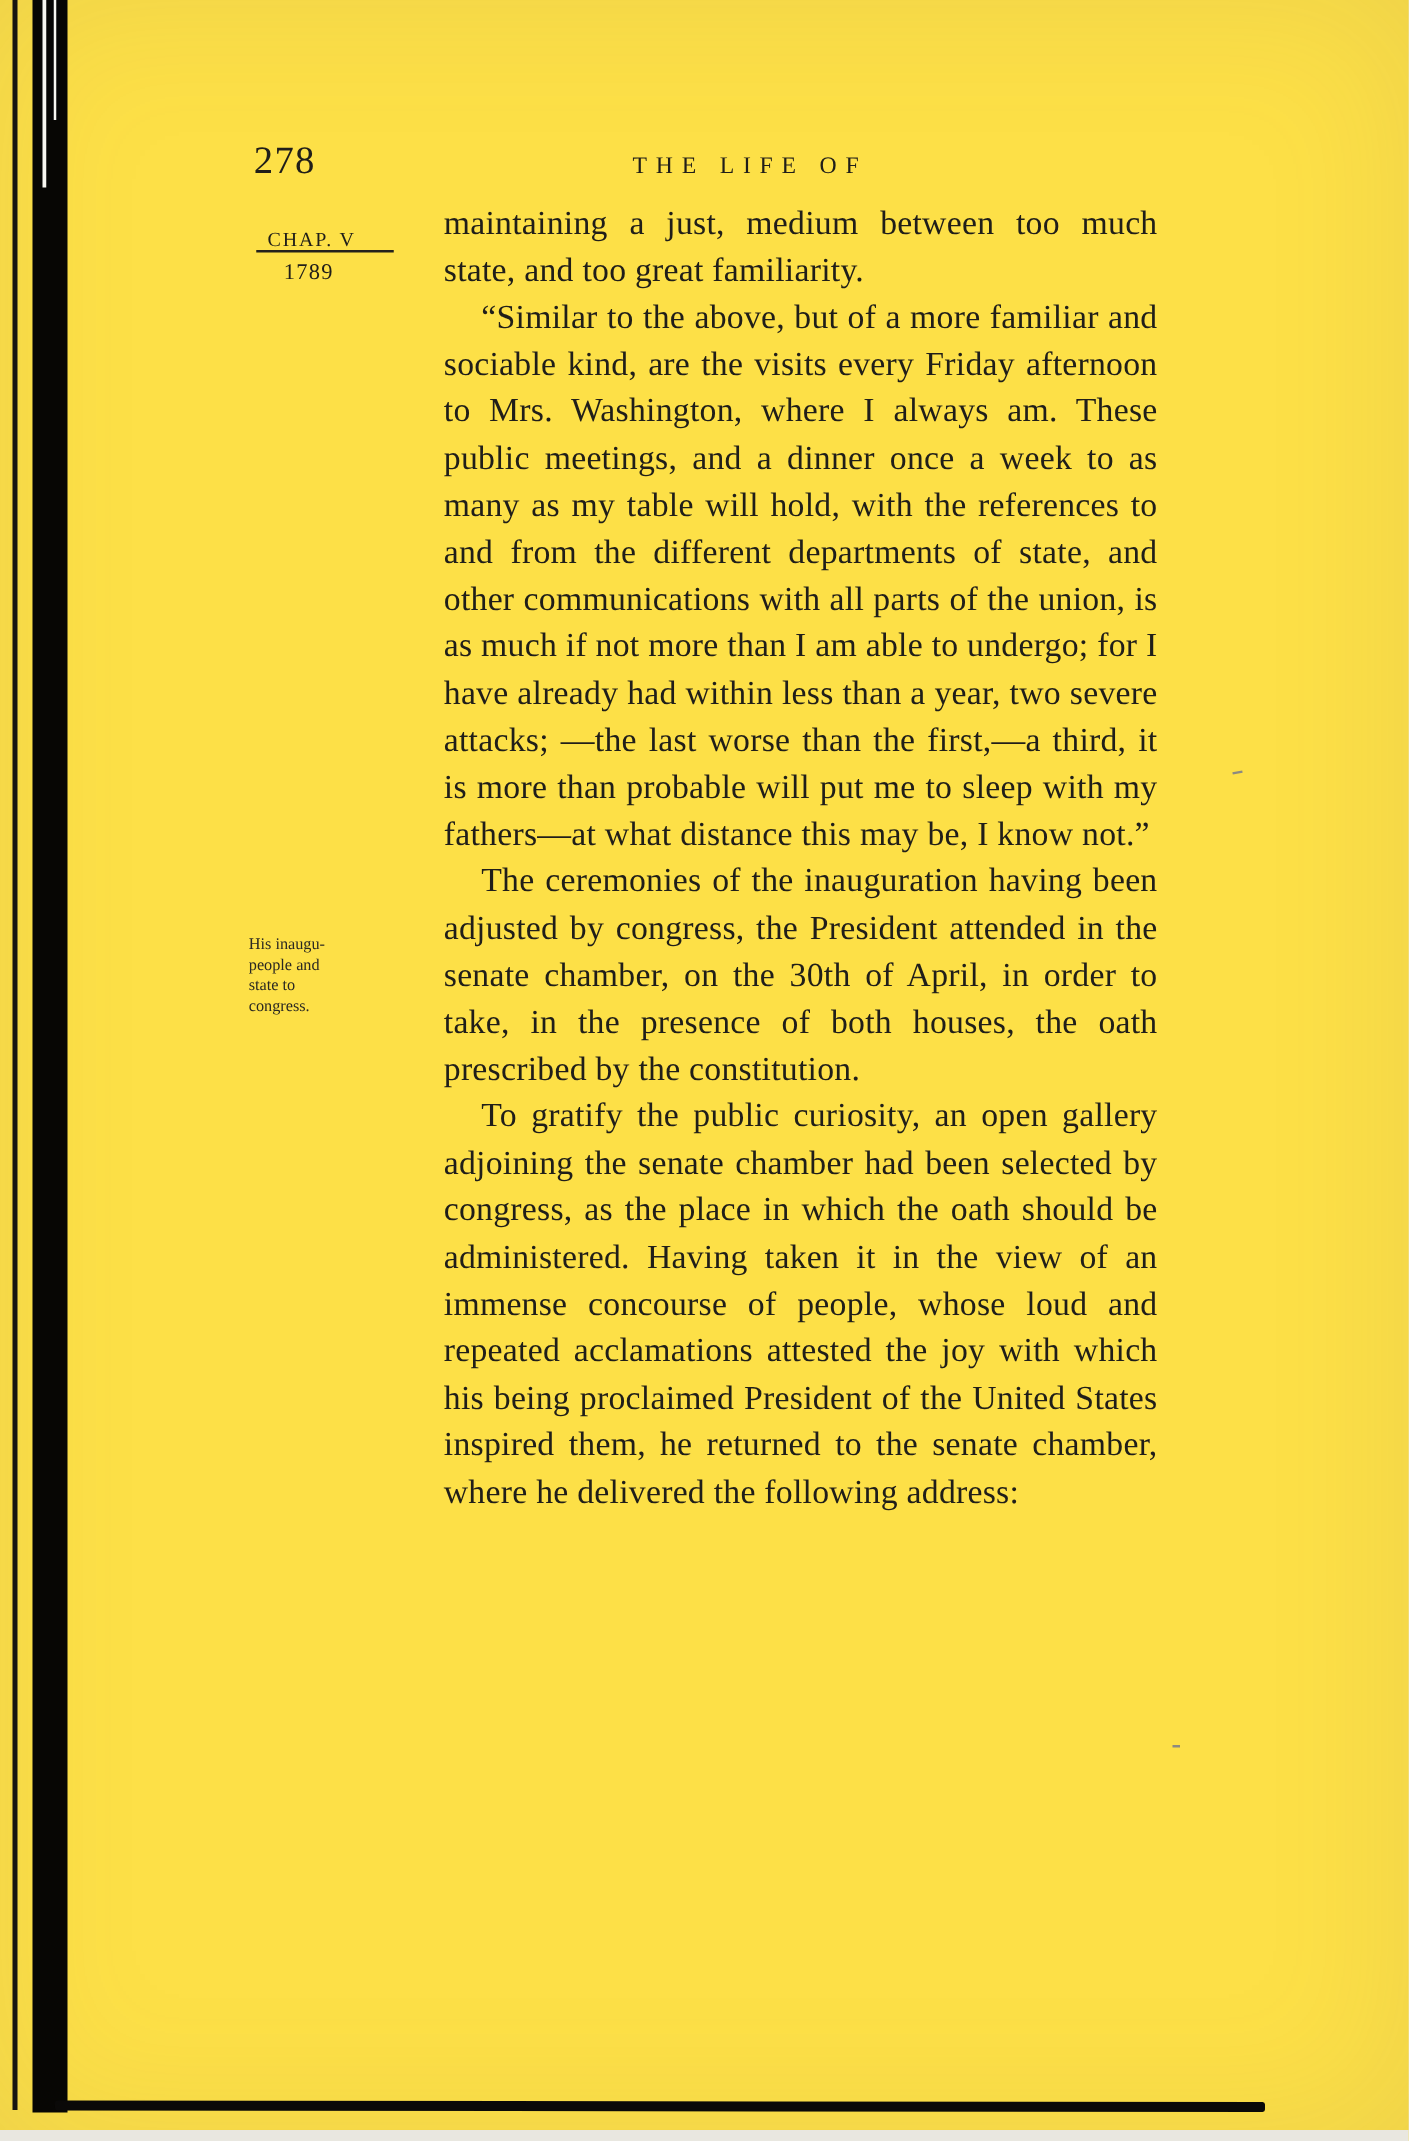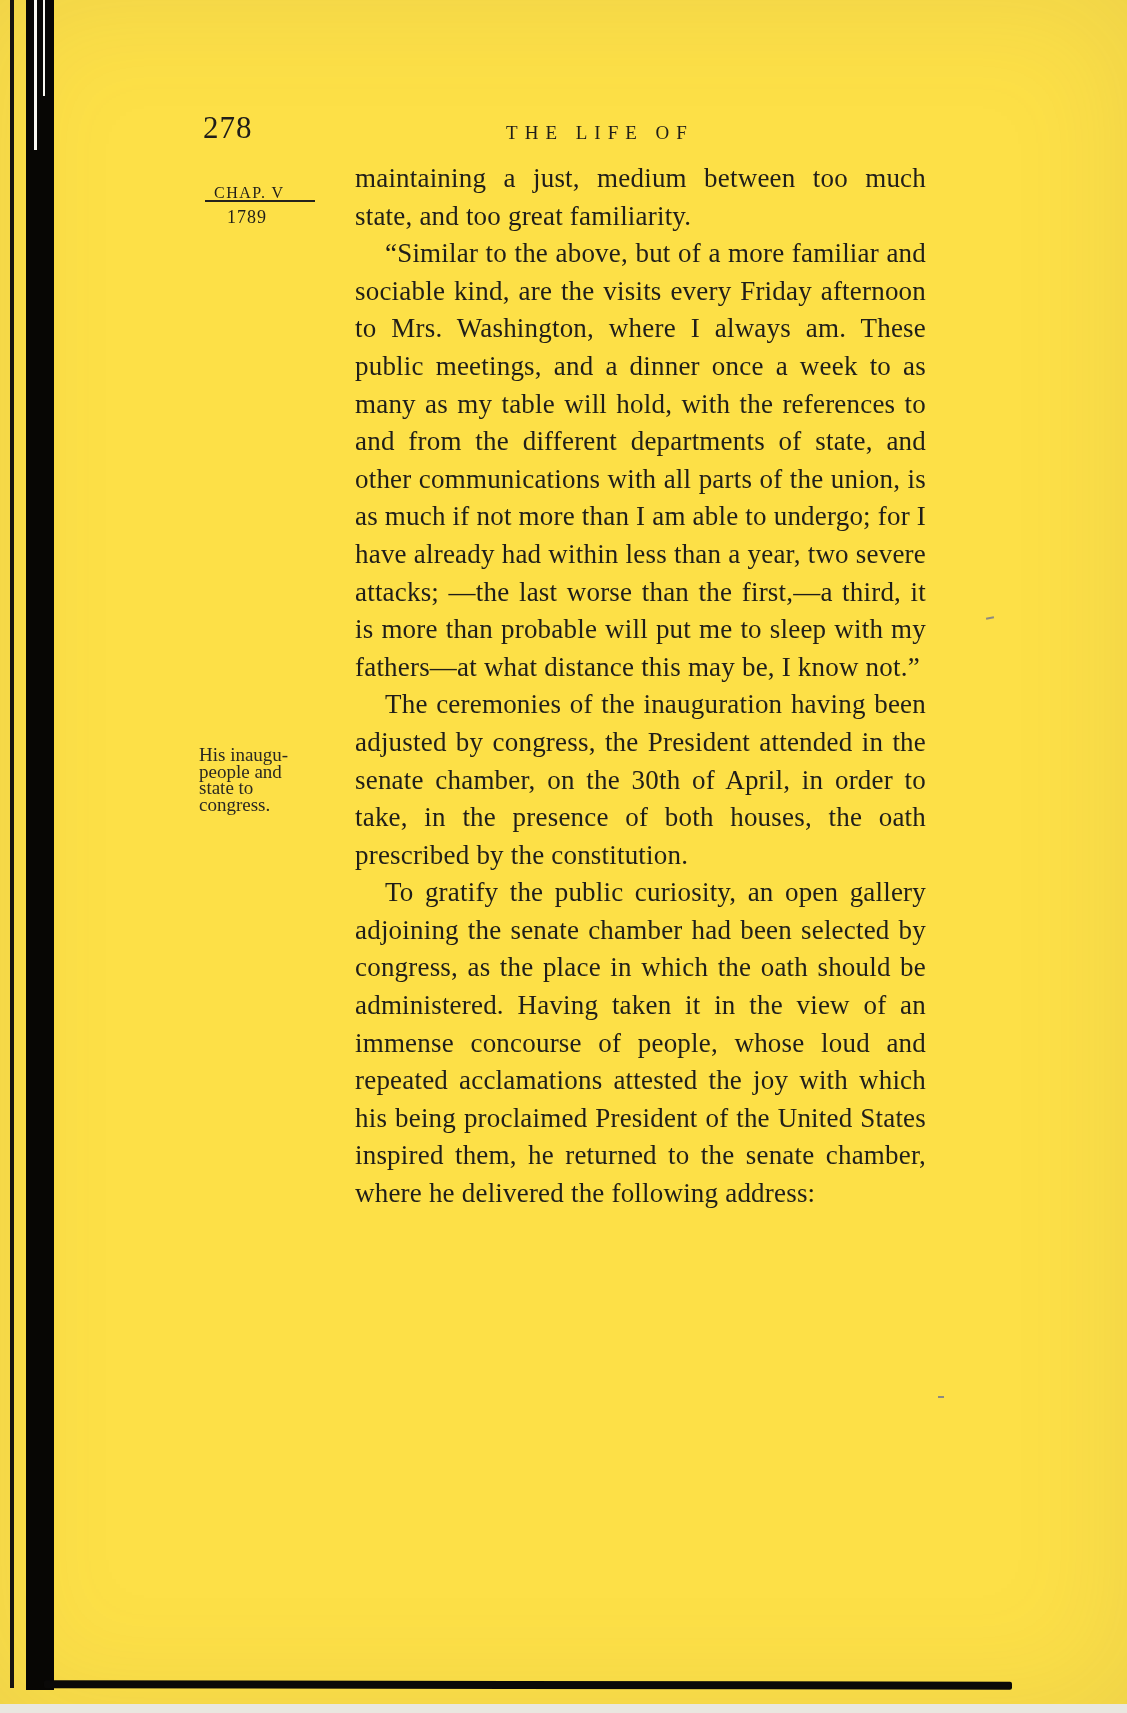--- a/index.html
+++ b/index.html
@@ -71,21 +71,21 @@
     background: #24221c;
   }
   .year-label {
     position: absolute; left: 227px; top: 207px;
     font-size: 18px; letter-spacing: 1px;
   }
 
   .side-note {
     position: absolute; left: 199px; top: 747px;
     width: 114px;
-    font-size: 19px; line-height: 16.5px;
+    font-size: 13px; line-height: 16.5px;
     color: #2a2822;
   }
 
   
   .body-text {
     position: absolute; left: 318px; top: 160px;
     width: 608px;
     font-size: 27px; line-height: 37.6px;
     text-align: justify;
     letter-spacing: 0.2px;

